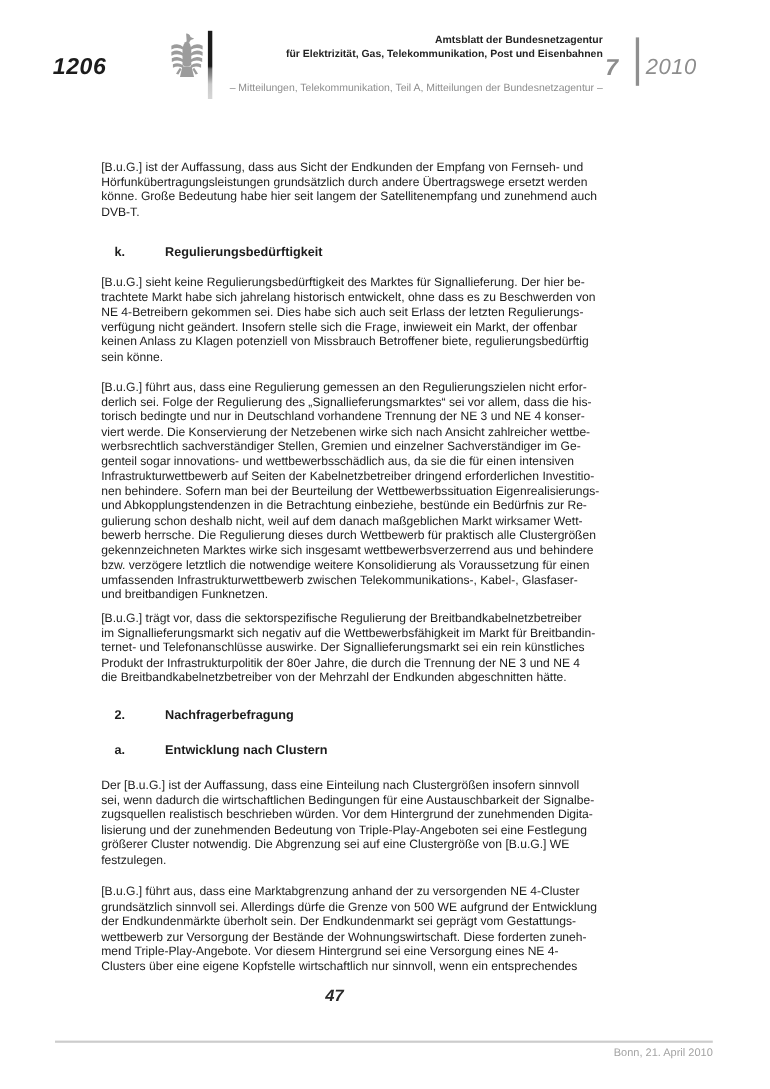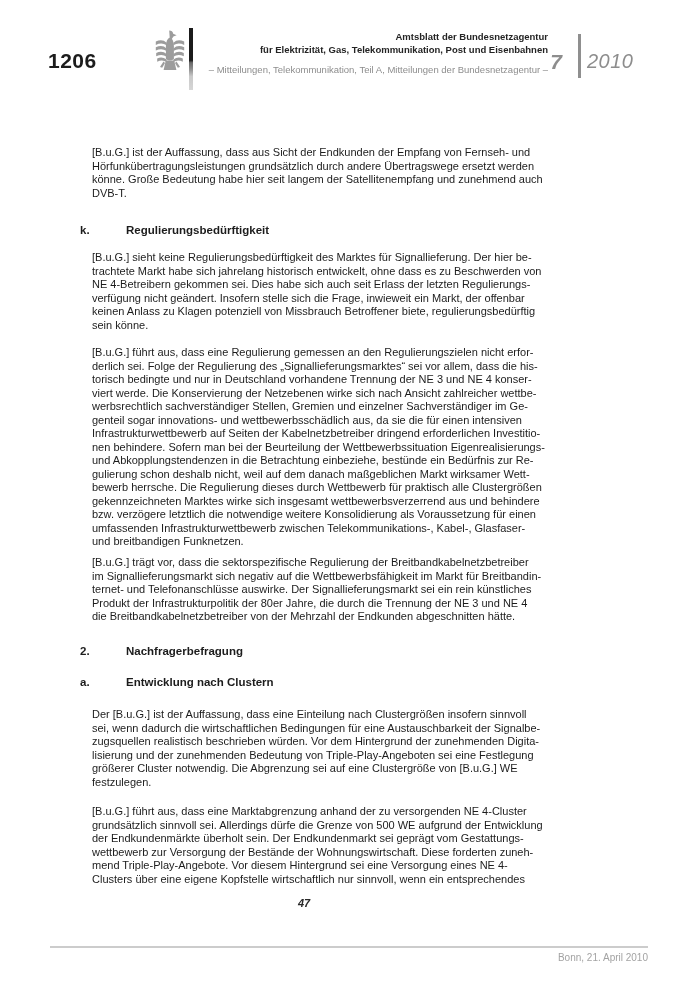--- a/index.html
+++ b/index.html
@@ -3,49 +3,49 @@
 <meta charset="utf-8">
 <style>
   html,body{margin:0;padding:0;background:#ffffff;}
   .page{
     position:relative;width:700px;height:990px;background:#ffffff;overflow:hidden;
     font-family:"Liberation Sans",sans-serif;color:#1c1c1c;
   }
   
   .gz-pagenum{
     position:absolute;left:48px;top:50px;
-    font-size:21px;font-weight:bold;line-height:1;color:#1c1c1c;letter-spacing:.5px;
+    font-size:21px;font-weight:bold;font-style:italic;line-height:1;color:#1c1c1c;letter-spacing:.5px;
   }
   .eagle{position:absolute;left:155px;top:28px;width:30px;height:46px;}
   .hbar1{
     position:absolute;left:189px;top:28px;width:4px;height:62px;
     background:linear-gradient(to bottom,#1b1b1b 0%,#1b1b1b 52%,#6b6b6b 56%,#8d8d8d 66%,#c9c9c9 78%,#d6d6d6 100%);
   }
   .htitles{position:absolute;left:193px;top:30px;width:355px;text-align:right;}
   .htitle1{font-size:9.5px;font-weight:bold;line-height:13px;color:#242424;}
   .htitle2{font-size:9.5px;font-weight:bold;line-height:13px;color:#242424;}
-  .hsub{font-size:9.5px;line-height:13px;color:#8d8d8d;margin-top:7px;}
+  .hsub{font-size:9.5px;line-height:13px;color:#8d8d8d;margin-top:18px;}
   .hissue{
     position:absolute;left:543px;top:51px;width:26px;text-align:center;
     font-size:21px;font-style:italic;font-weight:600;color:#8d8d8d;line-height:1;
   }
   .hbar2{position:absolute;left:578px;top:34px;width:3px;height:44px;background:#8f8f8f;}
   .hyear{
     position:absolute;left:587px;top:51px;
     font-size:20px;font-style:italic;font-weight:normal;color:#8d8d8d;line-height:1;letter-spacing:.5px;
   }
   
   .para{position:absolute;left:92px;font-size:11px;line-height:13.5px;white-space:pre;color:#1c1c1c;}
   .para b{font-weight:normal;}
-  .heading{position:absolute;left:80px;font-size:11.5px;font-weight:bold;white-space:pre;color:#1c1c1c;}
+  .heading{position:absolute;left:104px;font-size:11.5px;font-weight:bold;white-space:pre;color:#1c1c1c;}
   .hlabel{display:inline-block;width:46px;}
   
   .pageno{
     position:absolute;left:0;top:897px;width:608px;text-align:center;
-    font-size:11px;font-weight:bold;font-style:italic;color:#2a2a2a;
+    font-size:15px;font-weight:bold;font-style:italic;color:#2a2a2a;
   }
   .footline{position:absolute;left:50px;top:946px;width:598px;height:2px;background:#cccccc;}
   .footdate{
     position:absolute;right:52px;top:952px;
     font-size:10px;color:#a3a3a3;padding-left:16px;
   }
 </style>
 </head>
 <body>
 

